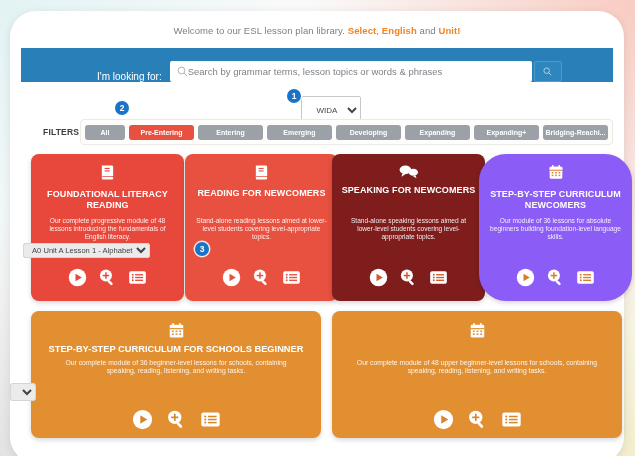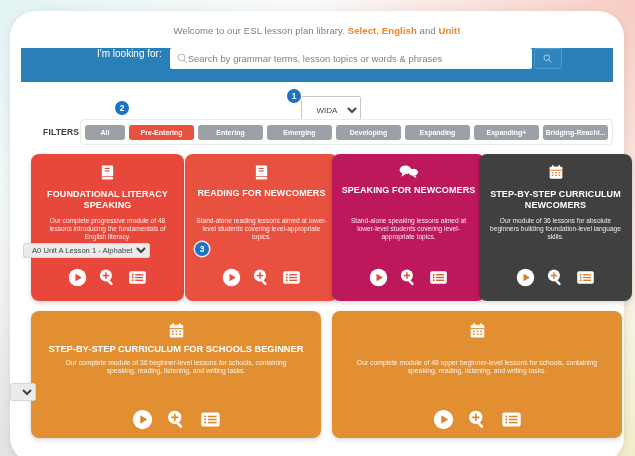--- a/index.html
+++ b/index.html
@@ -44,21 +44,21 @@
   }
   .welcome .hl { color: #f58220; font-weight: bold; }
 
   
   .searchbar {
     position: absolute;
     left: 11px; top: 37px;
     width: 592px; height: 34px;
     background: #2980b9;
     display: flex;
-    align-items: flex-start;
+    align-items: flex-end;
   }
   .search-label {
     font-size: 10px;
     color: #ffffff;
     margin-left: 76px;
     white-space: nowrap;
   }
   .search-field-wrap {
     position: relative;
     margin-left: 8px;
@@ -221,22 +221,22 @@
   
   .row1 .card { top: 143px; width: 153px; height: 147px; }
   .row1 .card-icon   { top: 10px; }
   .row1 .card-title  { top: 35px; font-size: 9px; letter-spacing: .1px; }
   .row1 .card-desc   { top: 63px; font-size: 6.6px; }
   .row1 .card-select { left: 13px; width: 127px; top: 232px; height: 15px; font-size: 7.6px; padding-left: 4px; }
   .row1 .card-actions{ top: 257px; gap: 11px; }
 
   #card-1 { left: 21px;  background: #e8483b; }
   #card-2 { left: 175px; background: #e8503f; }
-  #card-3 { left: 322px; background: #be185d; }
-  #card-4 { left: 469px; background: #404040; }
+  #card-3 { left: 322px; background: #7f1d1d; }
+  #card-4 { left: 469px; background: #8b5cf6; border-radius: 27px; }
   #card-3 .card-title { top: 170px; }
 
   
   .row2 .card { top: 300px; height: 127px; background: #e28f32; }
   #card-5 { left: 21px;  width: 290px; }
   #card-6 { left: 322px; width: 290px; }
   .row2 .card-icon   { top: 11px; }
   .row2 .card-title  { top: 33px; font-size: 9.3px; }
   .row2 .card-desc   { top: 48px; font-size: 6.8px; padding: 0 22px; }
   .row2 .card-select {
@@ -294,21 +294,21 @@
 
     <div class="card" id="card-1">
       <div class="card-icon">
         <svg width="17" height="17" viewBox="0 0 24 24">
             <path d="M4 2h14a2 2 0 0 1 2 2v13H6a2 2 0 0 0-2 2V2z" fill="#fff"></path>
             <rect x="4" y="18" width="16" height="4" rx="1.4" fill="#fff"></rect>
             <rect x="8" y="5.5" width="7" height="1.6" fill="#e8483b"></rect>
             <rect x="8" y="9" width="7" height="1.6" fill="#e8483b"></rect>
           </svg>
       </div>
-      <div class="card-title">FOUNDATIONAL LITERACY SPEAKING</div>
+      <div class="card-title">FOUNDATIONAL LITERACY READING</div>
       <div class="card-desc">Our complete progressive module of 48 lessons introducing the fundamentals of English literacy.</div>
     </div>
     <select class="card-select" style="z-index:6">
       <option>LS.1.1 - Simple vowels</option>
     </select>
     <div class="card-actions" style="top:257px;left:21px;width:153px;gap:11px;z-index:6">
       <span class="act">
           <svg width="19" height="19" viewBox="0 0 24 24">
             <circle cx="12" cy="12" r="11" fill="#fff"></circle>
             <path d="M9.5 7.2l8 4.8-8 4.8z" fill="#e8483b"></path>

